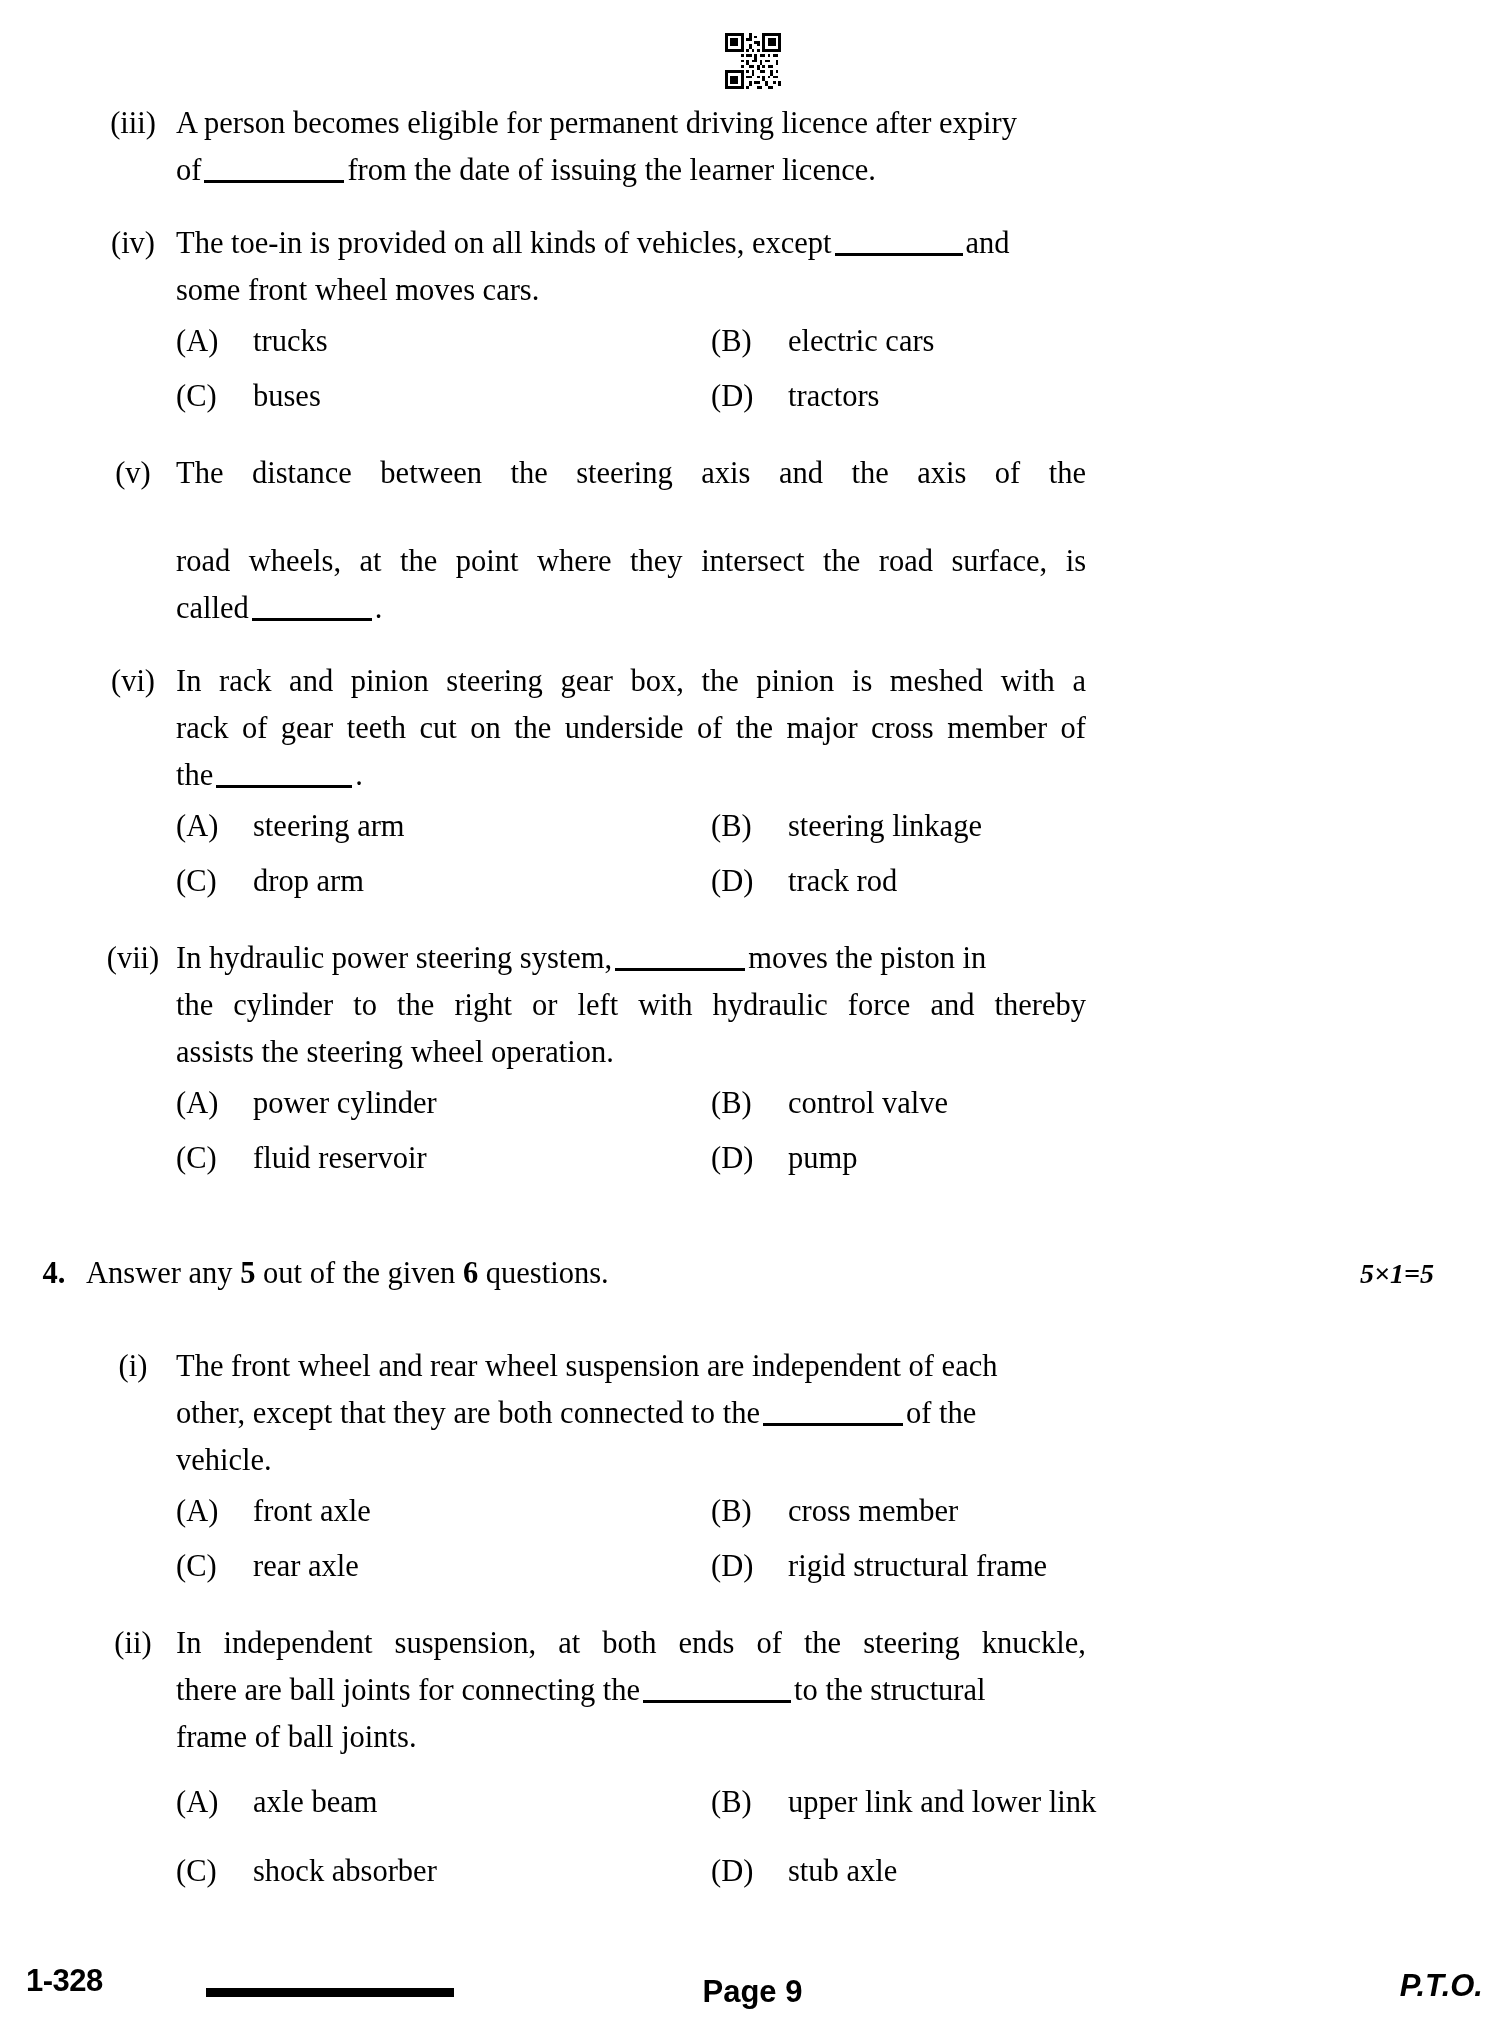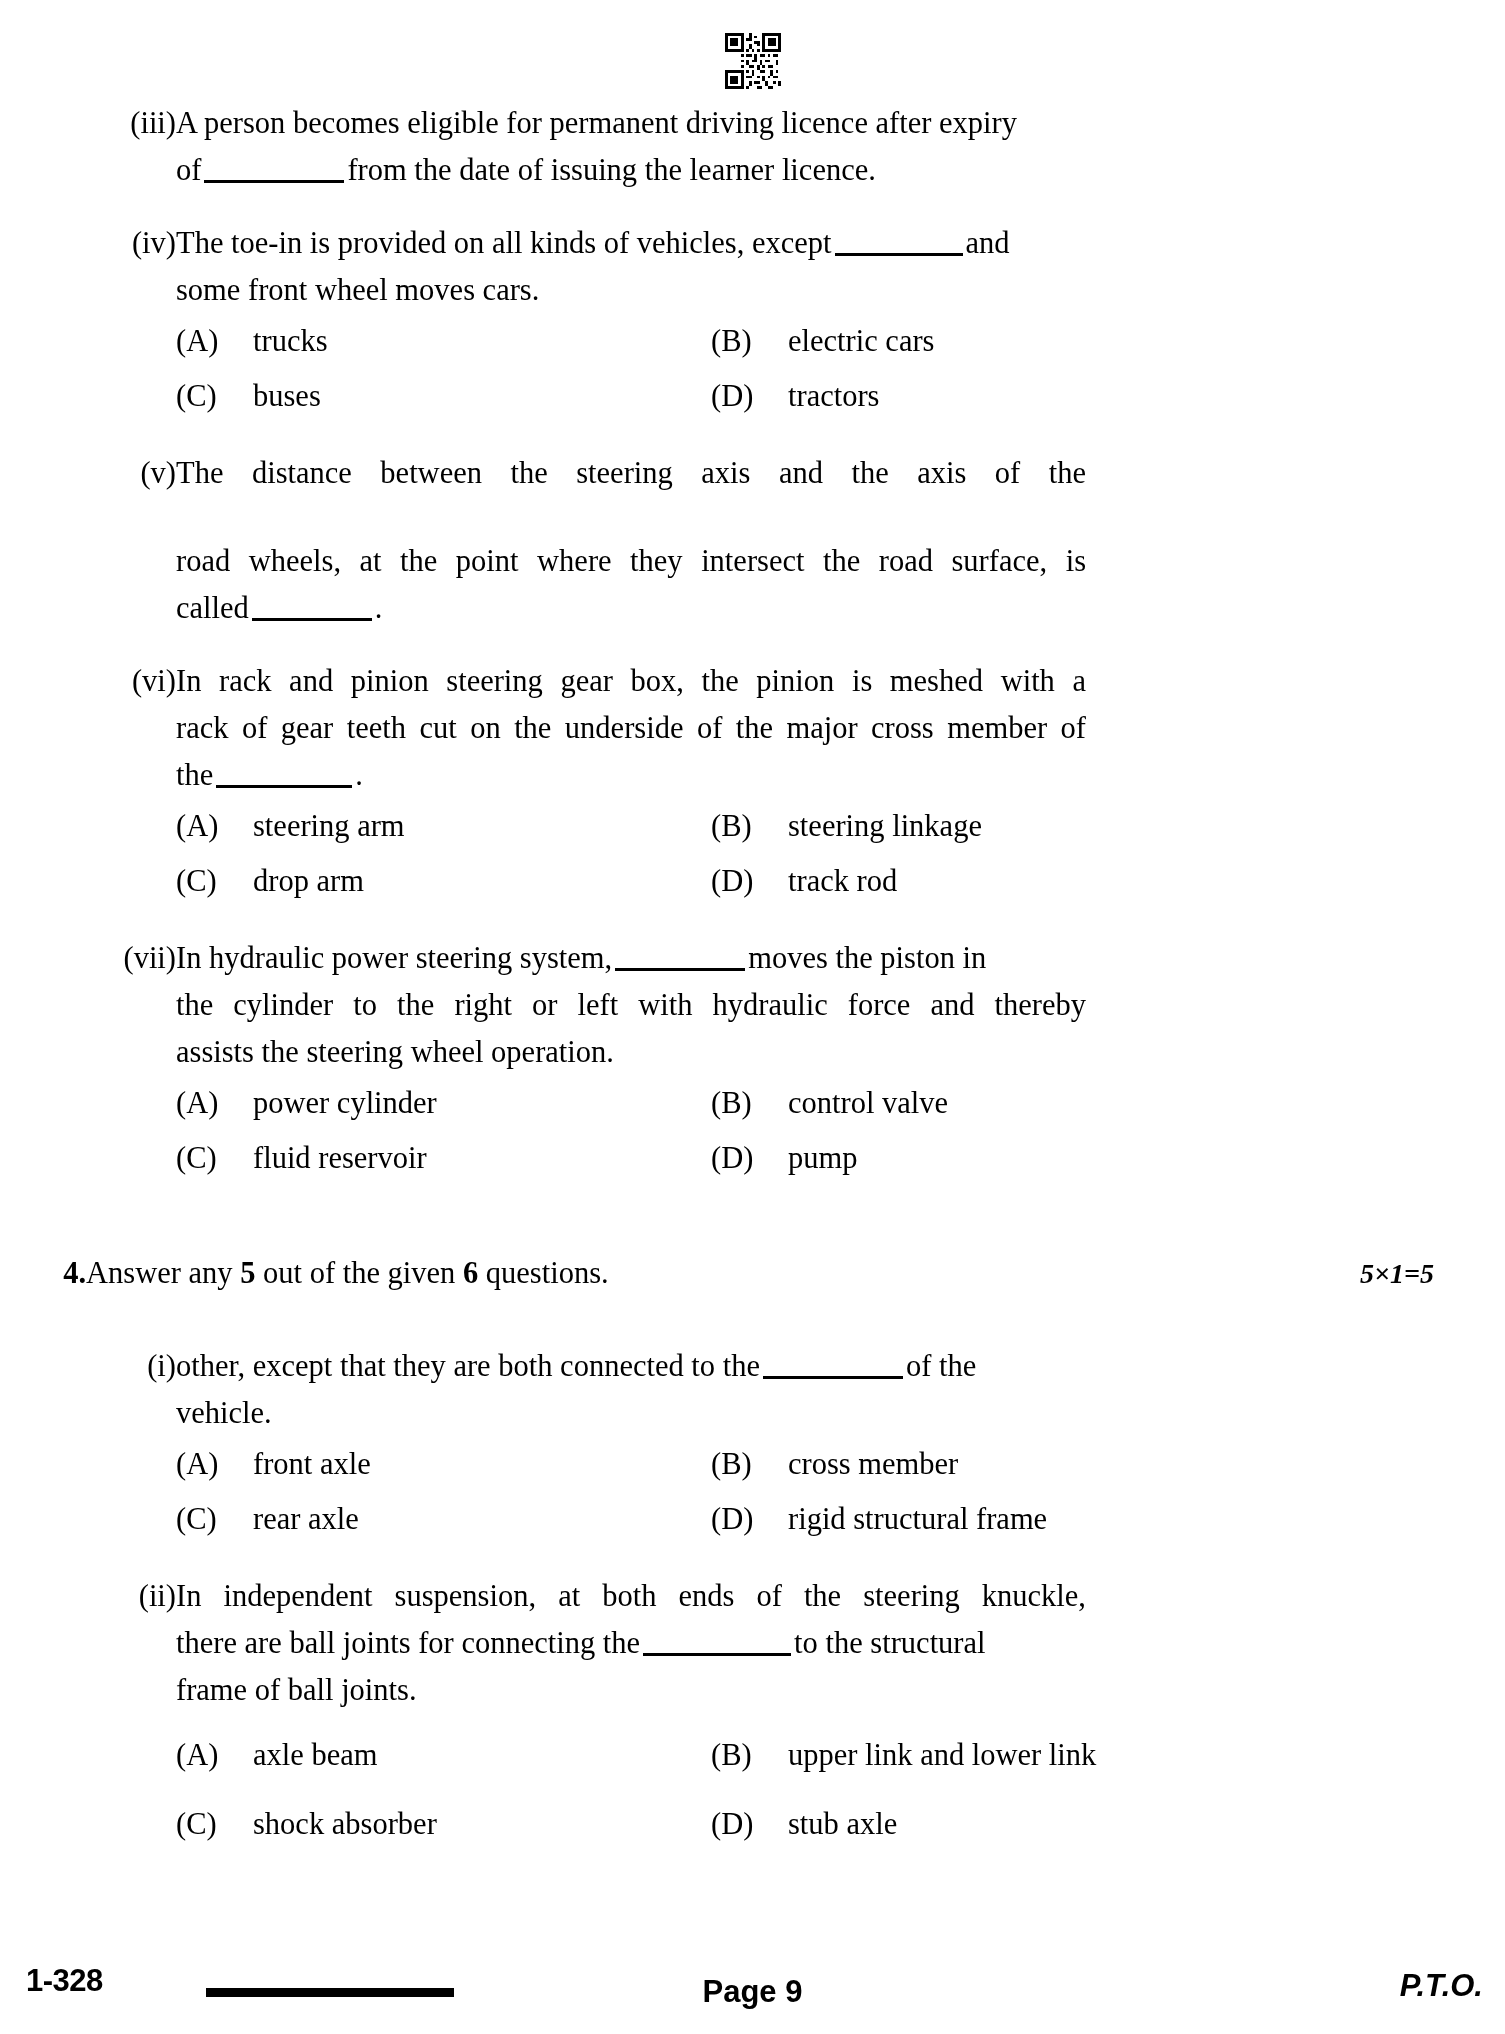--- a/index.html
+++ b/index.html
@@ -42,21 +42,21 @@
     align-items: flex-start;
     margin: 0 0 0 0;
   }
   .qrow.sub   { padding-left: 90px; }
 
   .marker {
     flex: 0 0 auto;
     width: 86px;
     font-size: 30.5px;
     line-height: 47px;
-    text-align: right;
+    text-align: center;
     white-space: nowrap;
   }
   .marker.major-num {
     width: 62px;
     font-weight: bold;
     font-size: 30.5px;
   }
   .qbody {
     flex: 1 1 auto;
     max-width: 910px;
@@ -389,20 +389,21 @@
       <div class="marker major-num">4.</div>
       <div class="sec-text"><span>Answer any </span><b class="em">5</b><span> out of the given </span><b class="em">6</b><span> questions.</span></div>
       <div class="marks">5×1=5</div>
     </div>
 
     <div class="sp-lg"></div>
 
     <div class="qrow sub">
       <div class="marker">(i)</div>
       <div class="qbody nojust">
+        <div>The front wheel and rear wheel suspension are independent of each</div>
         <div>
           <span>other, except that they are both connected to the</span><span class="blank w6"></span><span>of the</span>
         </div>
         <div>vehicle.</div>
       </div>
     </div>
     <div class="options">
       <div class="opt-row">
         <div class="opt left">
           <span class="opt-key">(A)</span>

